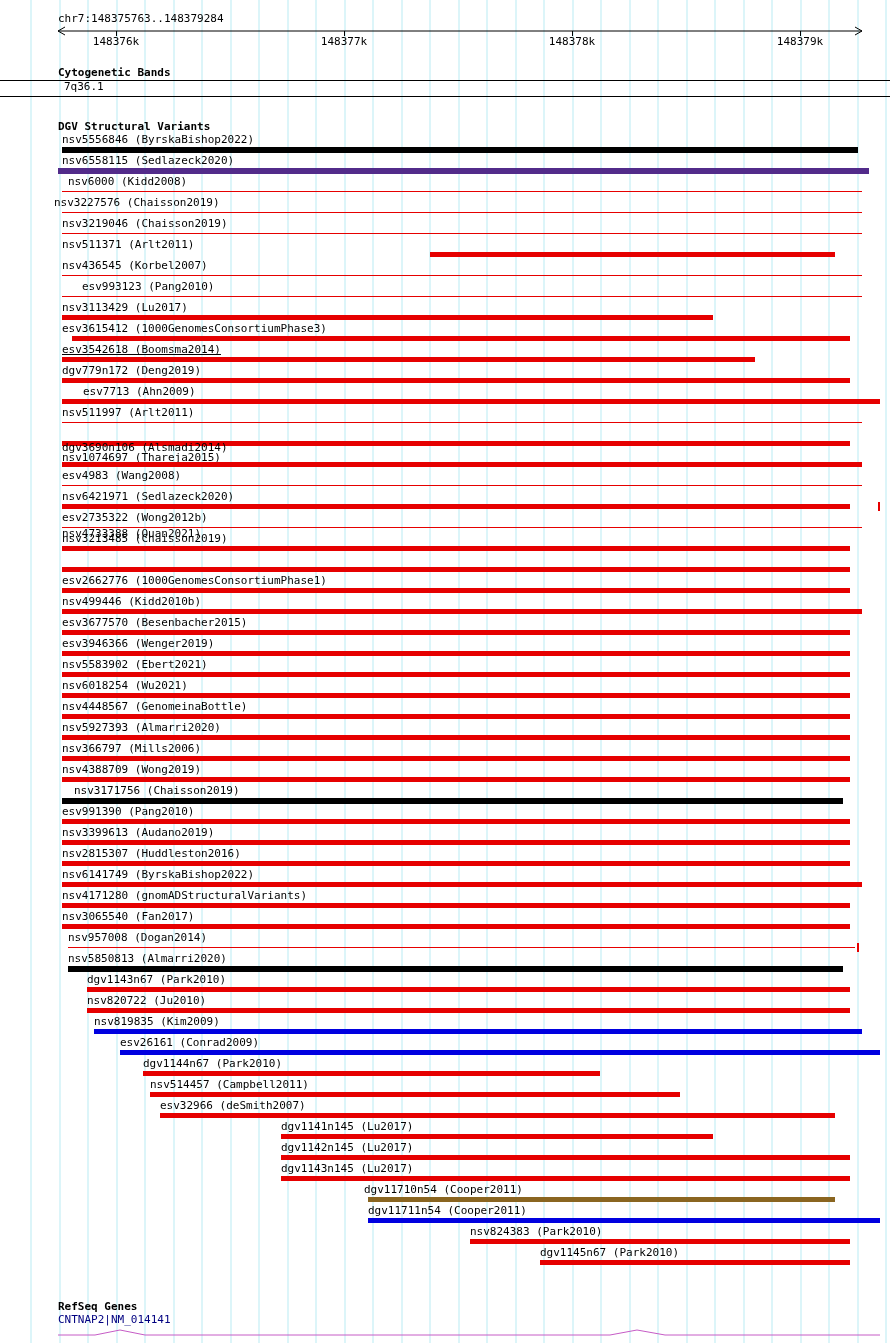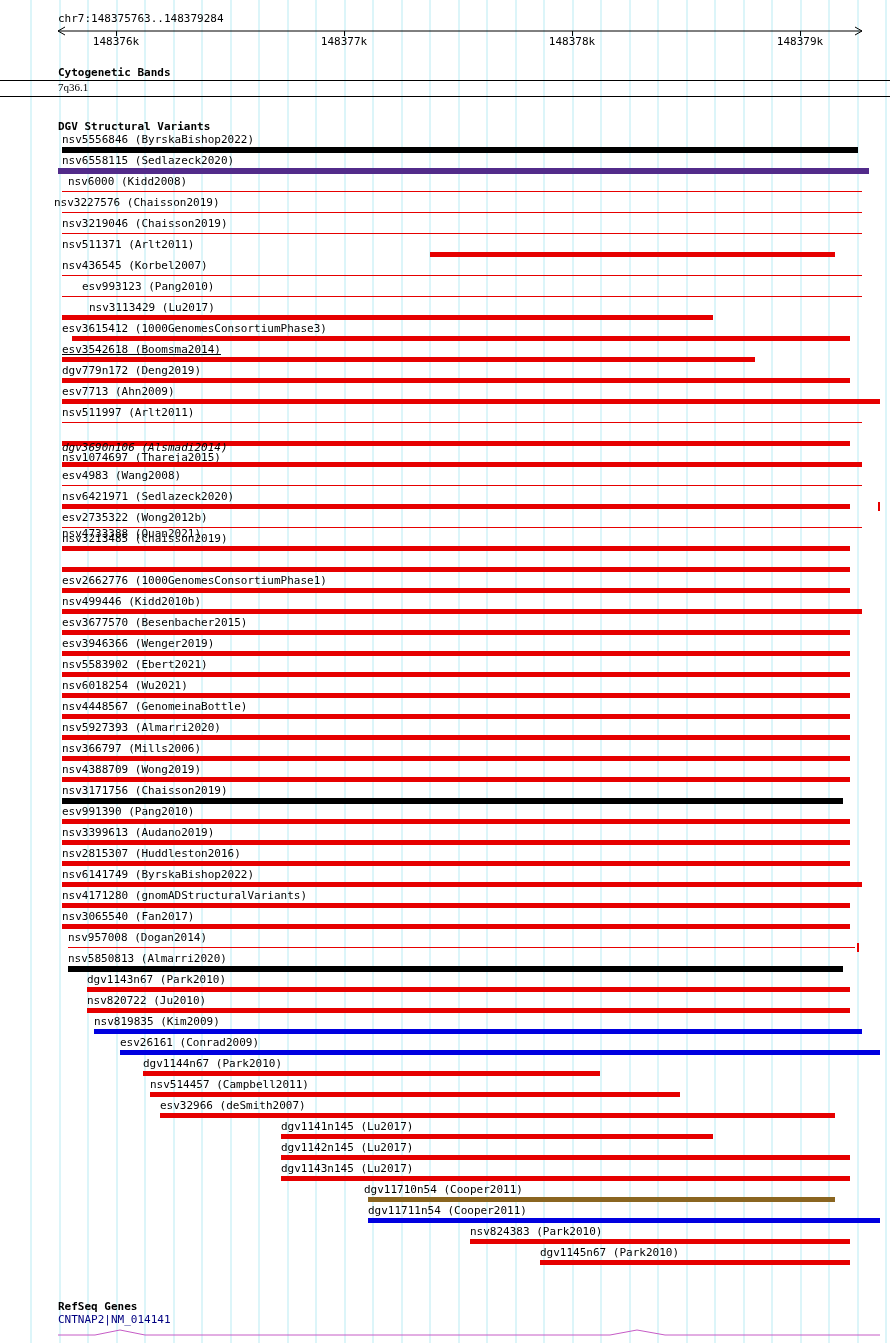--- a/index.html
+++ b/index.html
@@ -45,56 +45,56 @@
       <div class="ruler-tick" style="left: 344px; top: 31px;"></div>
       <div class="ruler-tick-label" style="left: 344px; top: 36px;">148377k</div>
       <div class="ruler-tick" style="left: 572px; top: 31px;"></div>
       <div class="ruler-tick-label" style="left: 572px; top: 36px;">148378k</div>
       <div class="ruler-tick" style="left: 800px; top: 31px;"></div>
       <div class="ruler-tick-label" style="left: 800px; top: 36px;">148379k</div>
     </div>
 
   <div class="abs bold" style="left:58px; top:67px;">Cytogenetic Bands</div>
   <div class="hline" style="top:80px;"></div>
-  <div class="abs" style="left:58px; top:81px;font-family:Liberation Serif, serif;">7q36.1</div>
+  <div class="abs" style="left:64px; top:81px;">7q36.1</div>
   <div class="hline" style="top:96px;"></div>
 
   <div class="abs bold" style="left:58px; top:121px;">DGV Structural Variants</div>
   <div id="variant-rows">
       <div class="variant-label" style="left: 62px; top: 134px;">nsv5556846 (ByrskaBishop2022)</div>
       <div class="variant-bar" style="left: 62px; width: 796px; top: 147px; height: 6px; background: rgb(0, 0, 0);"></div>
       <div class="variant-label" style="left: 62px; top: 155px;">nsv6558115 (Sedlazeck2020)</div>
       <div class="variant-bar" style="left: 58px; width: 811px; top: 168px; height: 6px; background: rgb(82, 43, 138);"></div>
       <div class="variant-label" style="left: 62px; top: 176px; margin-left: 6px;">nsv6000 (Kidd2008)</div>
       <div class="variant-bar" style="left: 62px; width: 800px; top: 191px; height: 1px; background: rgb(230, 0, 0);"></div>
       <div class="variant-label" style="left: 54px; top: 197px;">nsv3227576 (Chaisson2019)</div>
       <div class="variant-bar" style="left: 62px; width: 800px; top: 212px; height: 1px; background: rgb(230, 0, 0);"></div>
       <div class="variant-label" style="left: 62px; top: 218px;">nsv3219046 (Chaisson2019)</div>
       <div class="variant-bar" style="left: 62px; width: 800px; top: 233px; height: 1px; background: rgb(230, 0, 0);"></div>
       <div class="variant-label" style="left: 62px; top: 239px;">nsv511371 (Arlt2011)</div>
       <div class="variant-bar" style="left: 430px; width: 405px; top: 252px; height: 5px; background: rgb(230, 0, 0);"></div>
       <div class="variant-label" style="left: 62px; top: 260px;">nsv436545 (Korbel2007)</div>
       <div class="variant-bar" style="left: 62px; width: 800px; top: 275px; height: 1px; background: rgb(230, 0, 0);"></div>
       <div class="variant-label" style="left: 62px; top: 281px; margin-left: 20px;">esv993123 (Pang2010)</div>
       <div class="variant-bar" style="left: 62px; width: 800px; top: 296px; height: 1px; background: rgb(230, 0, 0);"></div>
-      <div class="variant-label" style="left: 62px; top: 302px; padding-left: 27px;">nsv3113429 (Lu2017)</div>
+      <div class="variant-label" style="left: 62px; top: 302px;">nsv3113429 (Lu2017)</div>
       <div class="variant-bar" style="left: 62px; width: 651px; top: 315px; height: 5px; background: rgb(230, 0, 0);"></div>
       <div class="variant-label" style="left: 62px; top: 323px;">esv3615412 (1000GenomesConsortiumPhase3)</div>
       <div class="variant-bar" style="left: 72px; width: 778px; top: 336px; height: 5px; background: rgb(230, 0, 0);"></div>
       <div class="variant-label" style="left: 62px; top: 344px; text-decoration: underline;">esv3542618 (Boomsma2014)</div>
       <div class="variant-bar" style="left: 62px; width: 693px; top: 357px; height: 5px; background: rgb(230, 0, 0);"></div>
       <div class="variant-label" style="left: 62px; top: 365px;">dgv779n172 (Deng2019)</div>
       <div class="variant-bar" style="left: 62px; width: 788px; top: 378px; height: 5px; background: rgb(230, 0, 0);"></div>
-      <div class="variant-label" style="left: 62px; top: 386px;">esv7713 (Ahn2009)</div>
+      <div class="variant-label" style="left: 62px; top: 386px; padding-left: 21px;">esv7713 (Ahn2009)</div>
       <div class="variant-bar" style="left: 62px; width: 818px; top: 399px; height: 5px; background: rgb(230, 0, 0);"></div>
       <div class="variant-label" style="left: 62px; top: 407px;">nsv511997 (Arlt2011)</div>
       <div class="variant-bar" style="left: 62px; width: 800px; top: 422px; height: 1px; background: rgb(230, 0, 0);"></div>
       <div class="variant-label" style="left: 62px; top: 428px; margin-top: 24px;">nsv1074697 (Thareja2015)</div>
       <div class="variant-bar" style="left: 62px; width: 788px; top: 441px; height: 5px; background: rgb(230, 0, 0);"></div>
-      <div class="variant-label" style="left: 62px; top: 442px; font-style: italic;">dgv3690n106 (Alsmadi2014)</div>
+      <div class="variant-label" style="left: 62px; top: 442px;">dgv3690n106 (Alsmadi2014)</div>
       <div class="variant-bar" style="left: 62px; width: 800px; top: 462px; height: 5px; background: rgb(230, 0, 0);"></div>
       <div class="variant-label" style="left: 62px; top: 470px;">esv4983 (Wang2008)</div>
       <div class="variant-bar" style="left: 62px; width: 800px; top: 485px; height: 1px; background: rgb(230, 0, 0);"></div>
       <div class="variant-label" style="left: 62px; top: 491px;">nsv6421971 (Sedlazeck2020)</div>
       <div class="variant-bar" style="left: 62px; width: 788px; top: 504px; height: 5px; background: rgb(230, 0, 0);"></div>
       <div class="variant-tick" style="left: 878px; top: 502px; background: rgb(230, 0, 0);"></div>
       <div class="variant-label" style="left: 62px; top: 512px;">esv2735322 (Wong2012b)</div>
       <div class="variant-bar" style="left: 62px; width: 800px; top: 527px; height: 1px; background: rgb(230, 0, 0);"></div>
       <div class="variant-label" style="left: 62px; top: 533px;">nsv3213485 (Chaisson2019)</div>
       <div class="variant-bar" style="left: 62px; width: 788px; top: 546px; height: 5px; background: rgb(230, 0, 0);"></div>
@@ -113,21 +113,21 @@
       <div class="variant-label" style="left: 62px; top: 680px;">nsv6018254 (Wu2021)</div>
       <div class="variant-bar" style="left: 62px; width: 788px; top: 693px; height: 5px; background: rgb(230, 0, 0);"></div>
       <div class="variant-label" style="left: 62px; top: 701px;">nsv4448567 (GenomeinaBottle)</div>
       <div class="variant-bar" style="left: 62px; width: 788px; top: 714px; height: 5px; background: rgb(230, 0, 0);"></div>
       <div class="variant-label" style="left: 62px; top: 722px; text-align: center;">nsv5927393 (Almarri2020)</div>
       <div class="variant-bar" style="left: 62px; width: 788px; top: 735px; height: 5px; background: rgb(230, 0, 0);"></div>
       <div class="variant-label" style="left: 62px; top: 743px; text-align: center;">nsv366797 (Mills2006)</div>
       <div class="variant-bar" style="left: 62px; width: 788px; top: 756px; height: 5px; background: rgb(230, 0, 0);"></div>
       <div class="variant-label" style="left: 62px; top: 764px;">nsv4388709 (Wong2019)</div>
       <div class="variant-bar" style="left: 62px; width: 788px; top: 777px; height: 5px; background: rgb(230, 0, 0);"></div>
-      <div class="variant-label" style="left: 62px; top: 785px;">nsv3171756 (Chaisson2019)</div>
+      <div class="variant-label" style="left: 74px; top: 785px;">nsv3171756 (Chaisson2019)</div>
       <div class="variant-bar" style="left: 62px; width: 781px; top: 798px; height: 6px; background: rgb(0, 0, 0);"></div>
       <div class="variant-label" style="left: 62px; top: 806px;">esv991390 (Pang2010)</div>
       <div class="variant-bar" style="left: 62px; width: 788px; top: 819px; height: 5px; background: rgb(230, 0, 0);"></div>
       <div class="variant-label" style="left: 62px; top: 827px;">nsv3399613 (Audano2019)</div>
       <div class="variant-bar" style="left: 62px; width: 788px; top: 840px; height: 5px; background: rgb(230, 0, 0);"></div>
       <div class="variant-label" style="left: 62px; top: 848px;">nsv2815307 (Huddleston2016)</div>
       <div class="variant-bar" style="left: 62px; width: 788px; top: 861px; height: 5px; background: rgb(230, 0, 0);"></div>
       <div class="variant-label" style="left: 62px; top: 869px;">nsv6141749 (ByrskaBishop2022)</div>
       <div class="variant-bar" style="left: 62px; width: 800px; top: 882px; height: 5px; background: rgb(230, 0, 0);"></div>
       <div class="variant-label" style="left: 62px; top: 890px;">nsv4171280 (gnomADStructuralVariants)</div>

